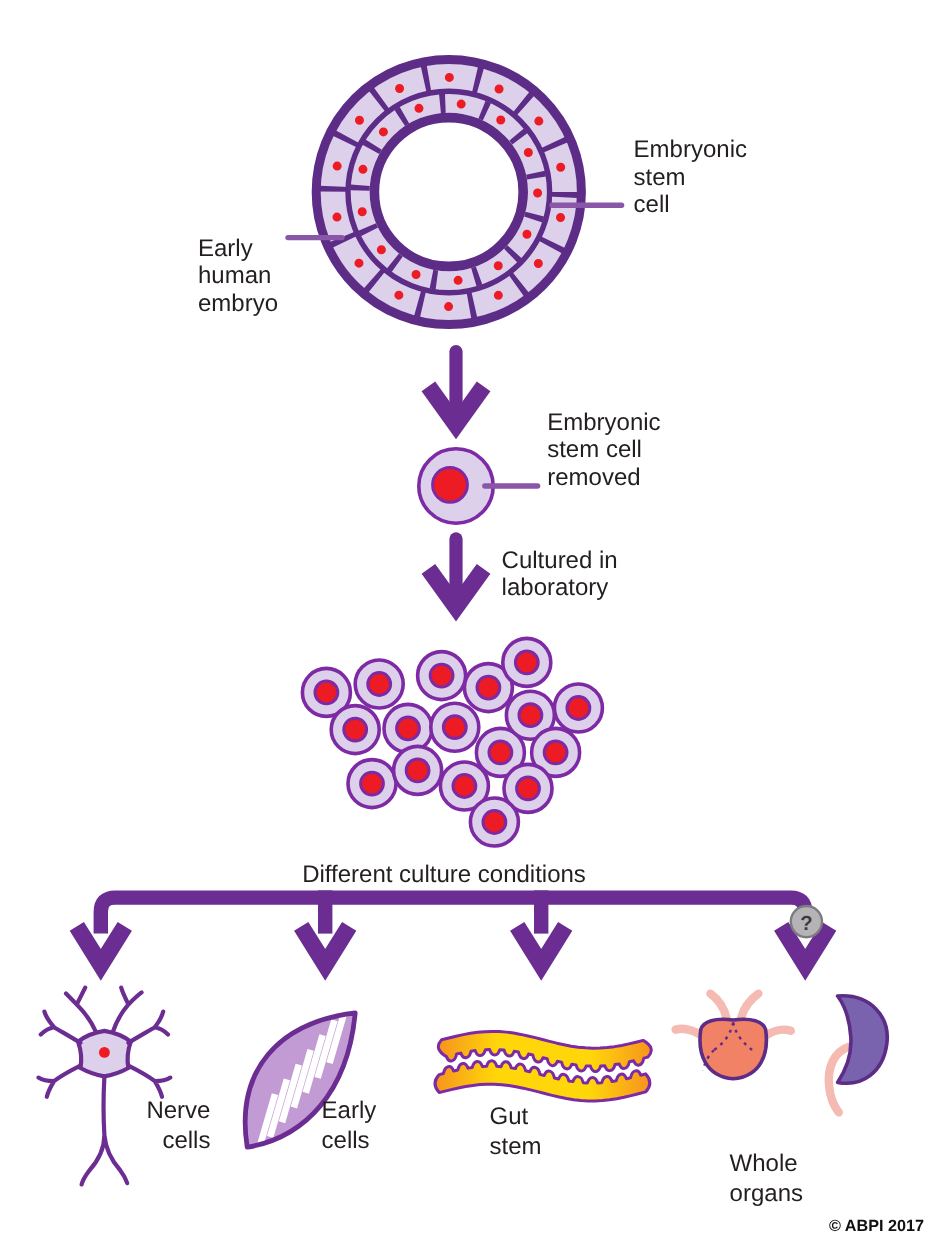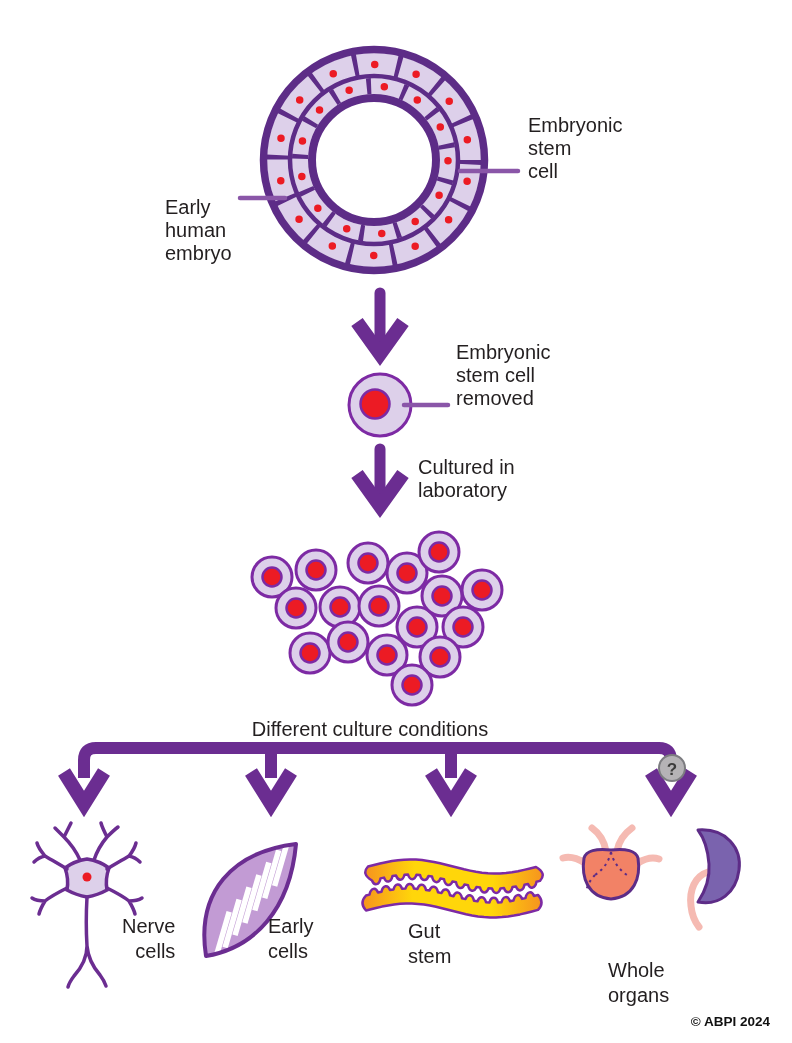--- a/index.html
+++ b/index.html
@@ -191,14 +191,14 @@
 
   <div class="lbl lbl-b" style="left:122px;top:914px;text-align:right;">Nerve
 cells</div>
   <div class="lbl lbl-b" style="left:268px;top:914px;">Early
 cells</div>
   <div class="lbl lbl-b" style="left:408px;top:919px;">Gut
 stem</div>
   <div class="lbl lbl-b" style="left:608px;top:914px;margin-top:44px;">Whole
 organs</div>
 
-  <div class="copyright">© ABPI 2024</div>
+  <div class="copyright">© ABPI 2017</div>
 </div>
 
 </body></html>

